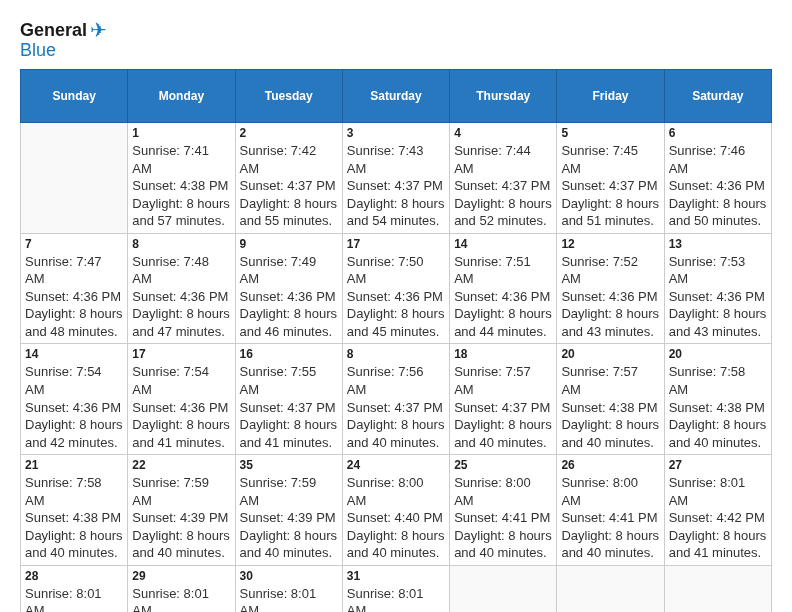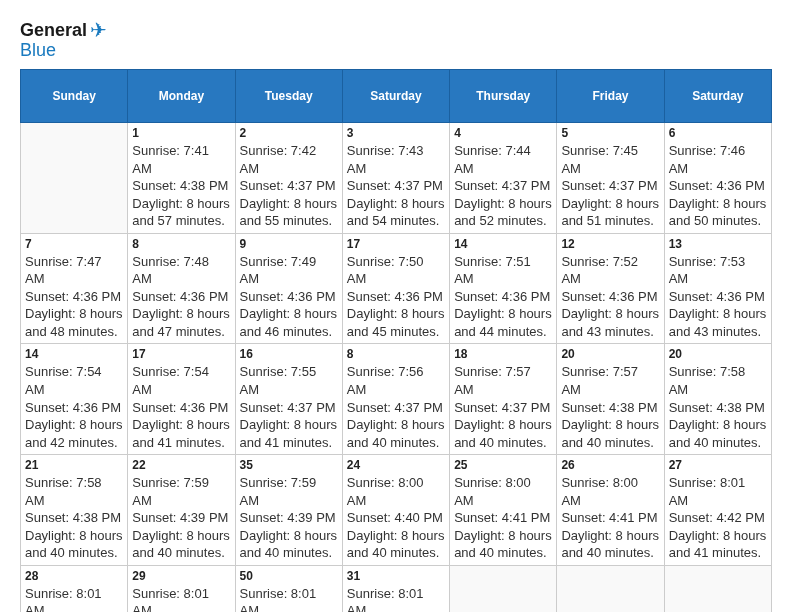--- a/index.html
+++ b/index.html
@@ -238,21 +238,21 @@
         <tr>
           <td>
             <span class="day-num">28</span>
             <div class="cell-text">Sunrise: 8:01 AM<br>Sunset: 4:43 PM<br>Daylight: 8 hours and 41 minutes.</div>
           </td>
           <td>
             <span class="day-num">29</span>
             <div class="cell-text">Sunrise: 8:01 AM<br>Sunset: 4:43 PM<br>Daylight: 8 hours and 42 minutes.</div>
           </td>
           <td>
-            <span class="day-num">50</span>
+            <span class="day-num">30</span>
             <div class="cell-text">Sunrise: 8:01 AM<br>Sunset: 4:44 PM<br>Daylight: 8 hours and 42 minutes.</div>
           </td>
           <td>
             <span class="day-num">31</span>
             <div class="cell-text">Sunrise: 8:01 AM<br>Sunset: 4:45 PM<br>Daylight: 8 hours and 43 minutes.</div>
           </td>
           <td class="empty-cell"></td>
           <td class="empty-cell"></td>
           <td class="empty-cell"></td>
         </tr>

